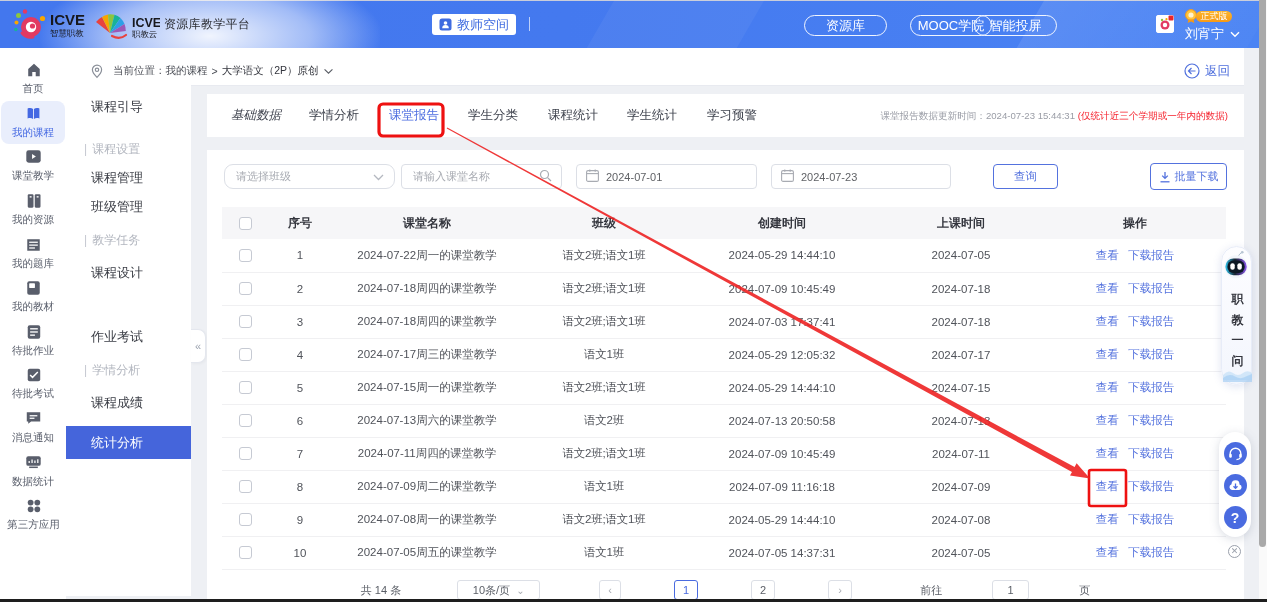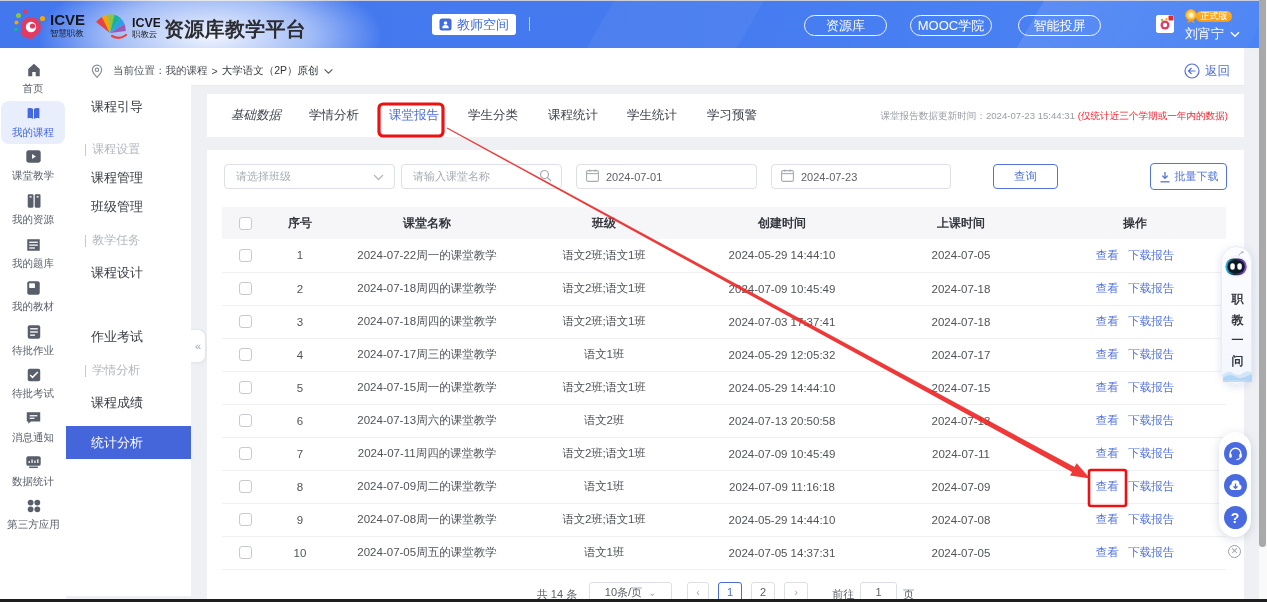--- a/index.html
+++ b/index.html
@@ -6,28 +6,28 @@
 *{margin:0;padding:0;box-sizing:border-box;}
 html,body{width:1267px;height:602px;overflow:hidden;}
 body{font-family:"Liberation Sans",sans-serif;background:#fff;position:relative;font-size:13px;color:#333;}
 
 #header{position:absolute;left:0;top:0;width:1259px;height:48px;background:linear-gradient(95deg,#4377ee 0%,#4479ef 45%,#4b84f4 100%);overflow:hidden;}
 #header .topline{position:absolute;left:0;top:0;width:100%;height:1px;background:#c9cdda;}
 #header .glow{position:absolute;left:40px;top:-30px;width:340px;height:110px;background:radial-gradient(ellipse at 50% 60%,rgba(255,255,255,.92) 0%,rgba(255,255,255,.5) 42%,rgba(255,255,255,0) 72%);}
 #header .streak1{position:absolute;left:600px;top:-20px;width:150px;height:90px;background:rgba(255,255,255,.05);transform:skewX(-30deg);}
 #header .streak2{position:absolute;left:1030px;top:-20px;width:230px;height:90px;background:linear-gradient(100deg,rgba(255,255,255,.10),rgba(255,255,255,.02));transform:skewX(-30deg);}
 #logo1{left:16px;top:6px;height:36px;}
-#title{position:absolute;left:164px;top:16px;font-size:20px;color:#2b2d33;font-weight:700;letter-spacing:0.3px;}
+#title{position:absolute;left:164px;top:16px;font-size:12px;color:#2b2d33;font-weight:400;letter-spacing:0.3px;}
 #btn-teacher{position:absolute;left:432px;top:14px;width:84px;height:21px;background:#fff;border-radius:3px;display:flex;align-items:center;justify-content:center;font-size:13px;color:#3f6be0;}
 #hdr-div{position:absolute;left:529px;top:17px;width:1px;height:14px;background:rgba(255,255,255,.65);}
 #btn-study{position:absolute;left:546px;top:14px;height:21px;display:flex;align-items:center;font-size:13px;color:#fff;margin-top:32px;}
 .pill{position:absolute;top:15px;height:21px;border:1px solid rgba(255,255,255,.92);border-radius:11px;color:#fff;font-size:13px;display:flex;align-items:center;justify-content:center;}
 #pill1{left:804px;width:83px;}
 #pill2{left:910px;width:82px;}
-#pill3{left:1018px;width:83px;}
+#pill3{left:974px;width:83px;}
 #avatar{position:absolute;left:1156px;top:15px;width:18px;height:18px;background:#fff;border-radius:3px;}
 #badge{position:absolute;left:1196px;top:11px;width:36px;height:11px;background:linear-gradient(180deg,#fdb52d,#f79a15);border-radius:6px;color:#fff;font-size:9px;line-height:11px;text-align:center;}
 #medal{position:absolute;left:1184px;top:9px;width:14px;height:15px;}
 #uname{position:absolute;left:1185px;top:25px;color:#fff;font-size:13px;}
 
 #sb-track{position:absolute;left:1259px;top:0;width:8px;height:602px;background:#fafafa;}
 #sb-thumb{position:absolute;left:1259px;top:0;width:7px;height:547px;background:#a9a9a9;border-radius:0 0 4px 4px;}
 
 #iconbar{position:absolute;left:0;top:48px;width:66px;height:554px;background:#fff;padding-top:9px;}
 .ibitem{height:43.6px;display:flex;flex-direction:column;align-items:center;justify-content:center;color:#595e6b;font-size:11px;}
@@ -47,38 +47,38 @@
 #collapse{position:absolute;left:191px;top:329px;width:15px;height:34px;background:#fff;border:1px solid #e4e7ee;border-left:none;border-radius:0 8px 8px 0;color:#9ca3af;font-size:11px;display:flex;align-items:center;justify-content:center;box-shadow:1px 1px 3px rgba(0,0,0,.04);}
 
 #tabscard{position:absolute;left:207px;top:94px;width:1037px;height:43px;background:#fff;}
 .tab{position:absolute;top:0;height:43px;line-height:43px;font-size:12.5px;color:#3f434e;text-align:center;white-space:nowrap;}
 .tab.act{color:#4e6ee0;}
 #upd{position:absolute;right:16px;top:0;height:43px;line-height:43px;font-size:9.6px;color:#9a9da6;}
 #upd em{font-style:normal;color:#f5222d;}
 
 #tablecard{position:absolute;left:207px;top:150px;width:1037px;height:452px;background:#fff;}
 .fbox{position:absolute;top:14px;height:25px;border:1px solid #dcdfe6;border-radius:4px;background:#fff;font-size:11px;color:#a8abb2;display:flex;align-items:center;}
-#f-sel{left:17px;width:171px;padding-left:11px;}
+#f-sel{left:17px;width:171px;padding-left:11px;border-radius:9px;}
 #f-sel .arr{margin-left:auto;margin-right:10px;}
 #f-inp{left:194px;width:161px;padding-left:11px;}
 #f-inp .sic{margin-left:auto;margin-right:9px;}
 #f-d1{left:369px;width:181px;}
 #f-d2{left:564px;width:180px;}
 .fdate{padding-left:9px;color:#606266;}
 .fdate .cal{margin-right:7px;color:#a8abb2;}
 #f-query{position:absolute;left:750px;top:14px;width:65px;height:25px;border:1px solid #5472de;border-radius:4px;color:#5472de;font-size:11.5px;background:#fff;display:flex;align-items:center;justify-content:center;margin-left:36px;}
 #f-dl{position:absolute;left:943px;top:13px;width:77px;height:27px;border:1px solid #5472de;border-radius:4px;color:#5472de;font-size:11px;background:#fff;display:flex;align-items:center;justify-content:center;}
 table#tbl{position:absolute;left:15px;top:57px;width:1004px;border-collapse:collapse;table-layout:fixed;}
 #tbl th{height:32px;background:#f6f6f8;font-size:12px;color:#33353d;font-weight:700;text-align:center;}
 #tbl td{height:33px;font-size:11.5px;color:#50535a;text-align:center;border-bottom:1px solid #f0f0f2;white-space:nowrap;}
 #tbl td.op a{color:#5472de;text-decoration:none;}
 #tbl td:nth-child(4){letter-spacing:-0.2px;}
 .cb{display:inline-block;width:13px;height:13px;border:1px solid #c6cad3;border-radius:3px;background:#fff;vertical-align:middle;}
 
-#pager{position:absolute;left:0;top:428px;width:1037px;height:24px;display:flex;align-items:flex-end;justify-content:center;font-size:11px;color:#5a5e66;}
+#pager{position:absolute;left:0;top:428px;width:1037px;height:24px;display:flex;align-items:center;justify-content:center;font-size:11px;color:#5a5e66;gap:44px;}
 .pgbox{height:20px;border:1px solid #dcdfe6;border-radius:3px;background:#fff;display:inline-flex;align-items:center;justify-content:center;color:#5a5e66;}
 
 #robot{position:absolute;left:1221px;top:246px;width:31px;height:139px;background:linear-gradient(180deg,#fdfdff,#f3f6fd);border:1px solid #e7ecf8;border-radius:16px;box-shadow:0 2px 8px rgba(80,100,180,.18);}
 #robot .vtxt{position:absolute;left:0;top:42px;width:31px;text-align:center;font-size:12px;font-weight:700;color:#33353d;line-height:20.5px;}
 #rhead{position:absolute;left:1222px;top:253px;width:29px;height:30px;}
 #floatbtns{position:absolute;left:1219px;top:432px;width:32px;height:105px;background:#fff;border-radius:16px;box-shadow:0 2px 10px rgba(100,110,140,.25);display:flex;flex-direction:column;align-items:center;justify-content:space-between;padding:10px 0 8px;}
 .fbtn{width:23px;height:23px;border-radius:50%;background:#4a6be0;color:#fff;display:flex;align-items:center;justify-content:center;font-size:13px;font-weight:700;}
 #fclose{position:absolute;left:1228px;top:545px;width:13px;height:13px;border:1px solid #9aa0ab;border-radius:50%;color:#9aa0ab;font-size:9px;line-height:11px;text-align:center;}
 
 #botbar{position:absolute;left:0;top:599px;width:1267px;height:3px;background:#1e1e1e;}

